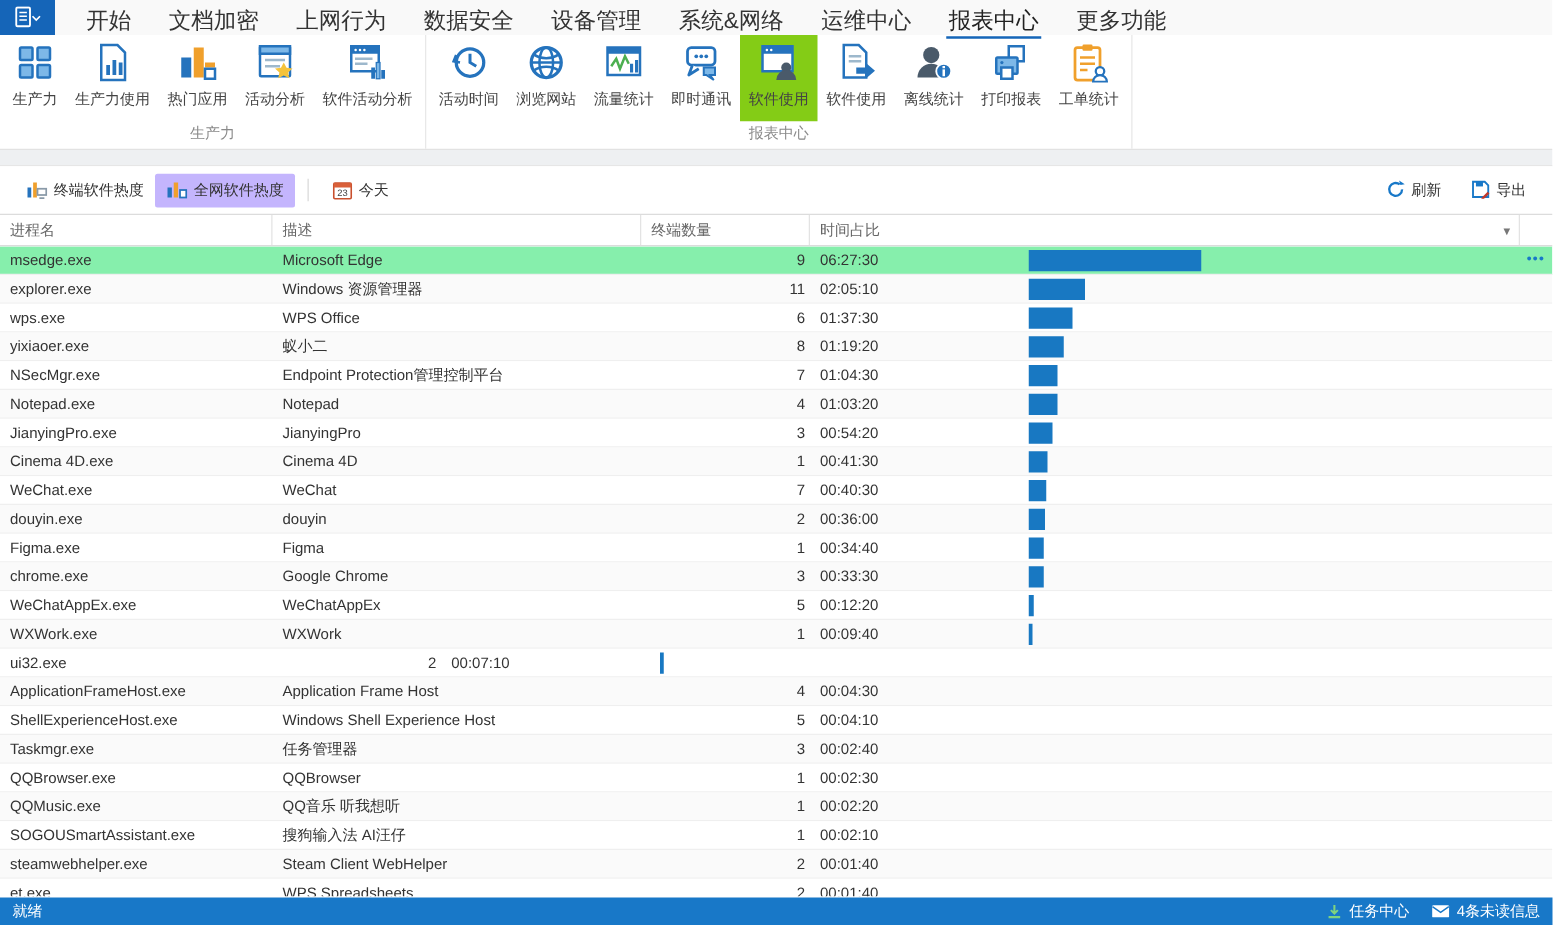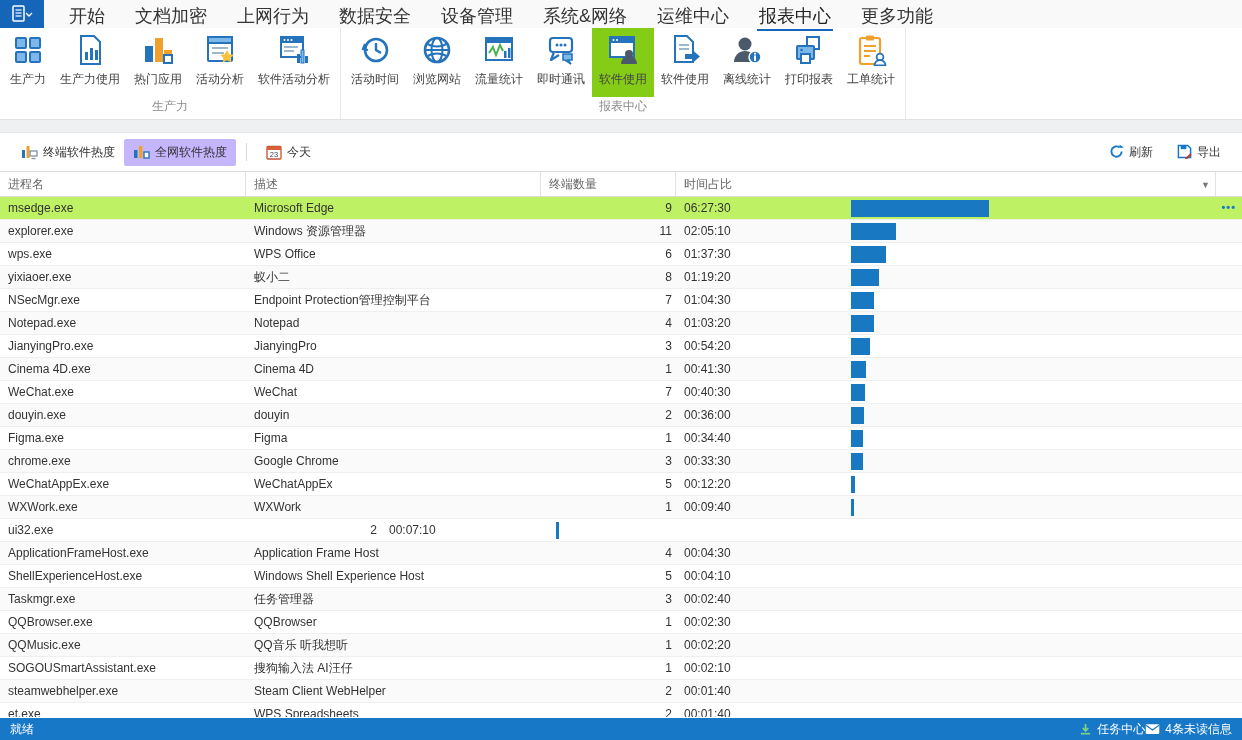--- a/index.html
+++ b/index.html
@@ -31,45 +31,45 @@
   .tb-btn { display:flex; gap:5px; font-size:12px; color:#333; padding:5px 9px; border-radius:2px; cursor:pointer; white-space:nowrap; }
   .tb-btn.selected { background:#c4b5fd; }
   .tb-sep { width:1px; height:18px; background:#d9d9d9; margin:0 10px; }
   .tb-right { margin-left:auto; display:flex; align-items:center; gap:6px; }
 
   
   .grid { width:1242px; }
   .thead { display:flex; height:26px; border-top:1px solid #dcdcdc; border-bottom:1px solid #dcdcdc; background:#fff; position:relative; }
   .th { font-size:12px; color:#666; display:flex; align-items:center; border-right:1px solid #e3e3e3; padding-left:8px; }
   .th:last-child { border-right:none; }
-  .col-process { width:246px; }
+  .col-process { width:218px; }
   .col-desc { width:295px; }
   .col-count { width:135px; }
   .col-time { width:172px; }
   .col-bar { flex:1; position:relative; }
   .hdr-arrow { position:absolute; right:32px; top:8px; font-size:9px; color:#777; cursor:pointer; }
   .hdr-endsep { position:absolute; right:26px; top:0; bottom:0; width:1px; background:#e3e3e3; }
 
   .tbody { height:520px; overflow:hidden; }
   .row { display:flex; height:23px; border-bottom:1px solid #efefef; background:#fff; }
   .row:nth-child(even) { background:#fafafa; }
-  .row.selected { background:#bef264; }
+  .row.selected { background:#86efac; }
   .cell { font-size:12px; color:#333; line-height:22px; white-space:nowrap; overflow:hidden; }
   .cell.col-process { padding-left:8px; }
   .cell.col-desc { padding-left:8px; }
   .cell.col-count { text-align:right; padding-right:4px; }
   .cell.col-time { padding-left:8px; }
   .cell.col-bar { position:relative; padding-left:3px; }
   .usage-bar { height:17px; margin-top:3px; background:#1878c2; }
   .row-dots { position:absolute; right:6px; top:0; color:#1878c8; font-size:11px; font-weight:bold; letter-spacing:1px; line-height:21px; cursor:pointer; }
 
   
   .statusbar { position:absolute; left:0; bottom:0; width:1242px; height:22px; background:#1878c8; color:#fff;
     display:flex; align-items:center; font-size:12px; padding:0 10px; }
-  .sb-right { margin-left:auto; display:flex; align-items:flex-end; }
+  .sb-right { margin-left:auto; display:flex; align-items:flex-end; gap:18px; }
   .sb-item { display:flex; align-items:center; gap:5px; cursor:pointer; }
 </style>
 </head>
 <body>
 
 <div class="menubar">
   <div class="app-btn">
     <svg width="22" height="18" viewBox="0 0 22 18">
       <rect x="2" y="1" width="11" height="15" rx="1" fill="none" stroke="#fff" stroke-width="1.5"></rect>
       <line x1="4.5" y1="5" x2="10.5" y2="5" stroke="#fff" stroke-width="1.2"></line>

